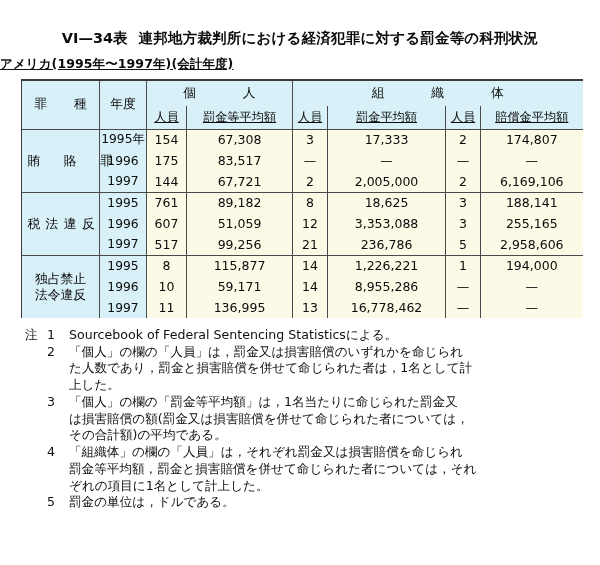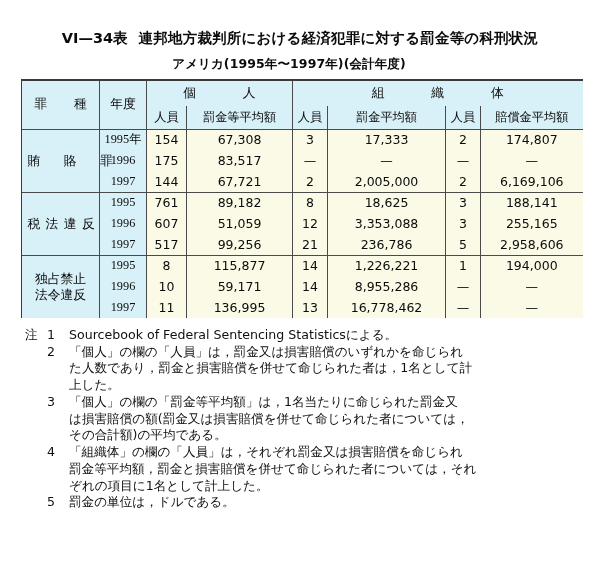--- a/index.html
+++ b/index.html
@@ -35,21 +35,22 @@
     color: #0b0b0b;
     white-space: nowrap;
   }
   .title .tnum {
     margin-right: 11px;
     letter-spacing: 0px;
   }
 
   .subtitle-row {
     padding: 5px 22px 0 0;
-    text-align: center;
+    text-align: left;
+    text-decoration: underline;
   }
   .subtitle {
     font-size: 12.5px;
     font-weight: bold;
     color: #0b0b0b;
     white-space: nowrap;
     letter-spacing: 0.1px;
   }
 
   
@@ -88,20 +89,21 @@
   .hd {
     background: #d8f0f7;
     text-align: center;
     height: 26px;
     font-size: 12.8px;
     color: #0b0b0b;
   }
   .hd.sub {
     height: 23px;
     font-size: 12.2px;
+    text-decoration: underline;
   }
   .spread2 {
     letter-spacing: 0.55em;
     padding-left: 0.55em;
   }
 
   
   .cat {
     background: #d8f0f7;
     text-align: center;
@@ -111,21 +113,20 @@
     white-space: nowrap;
   }
   .cat .sp { letter-spacing: 0.42em; padding-left: 0.42em; }
   .yr {
     background: #d8f0f7;
     text-align: center;
     font-size: 12.3px;
     height: 21px;
     color: #0b0b0b;
     white-space: nowrap;
-    font-family: Liberation Serif, serif;
   }
   .num {
     background: #fbfae6;
     text-align: center;
     padding-right: 5px;
     font-size: 12.5px;
     height: 21px;
     color: #0b0b0b;
     white-space: nowrap;
   }

